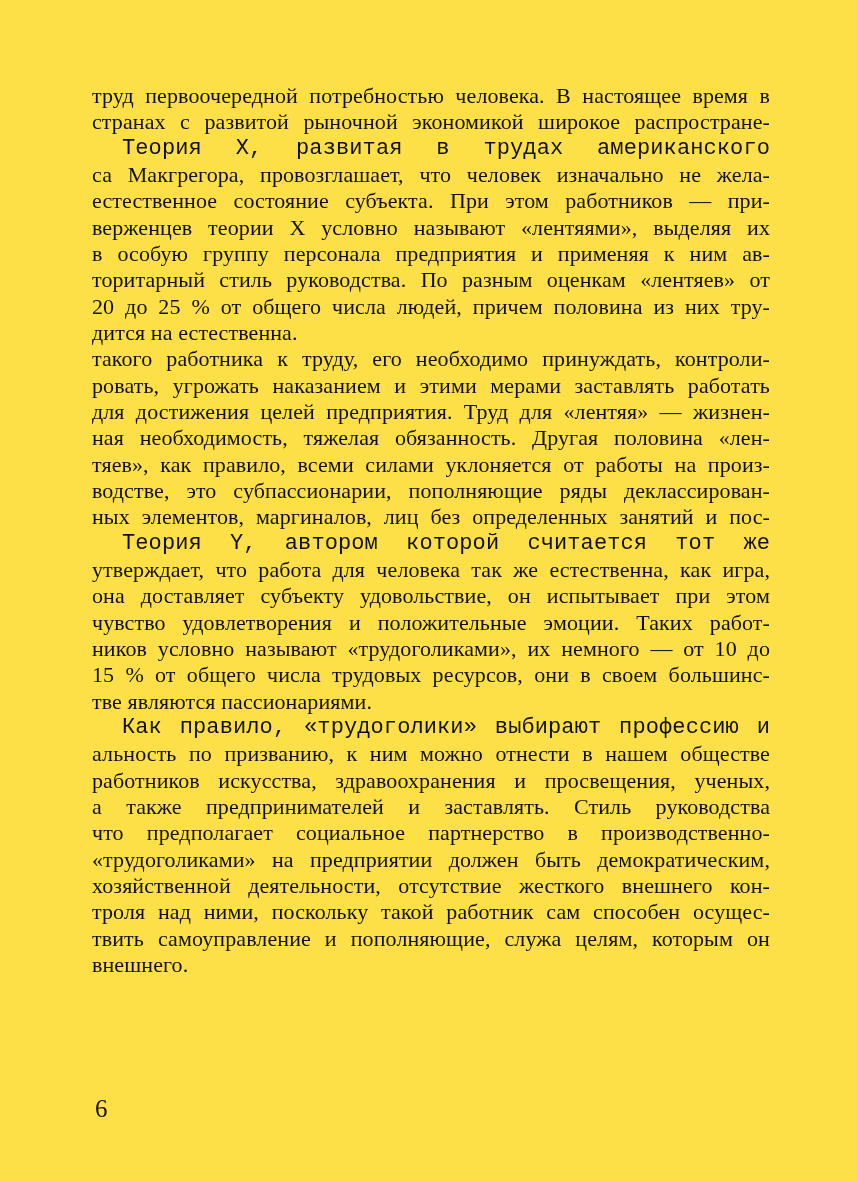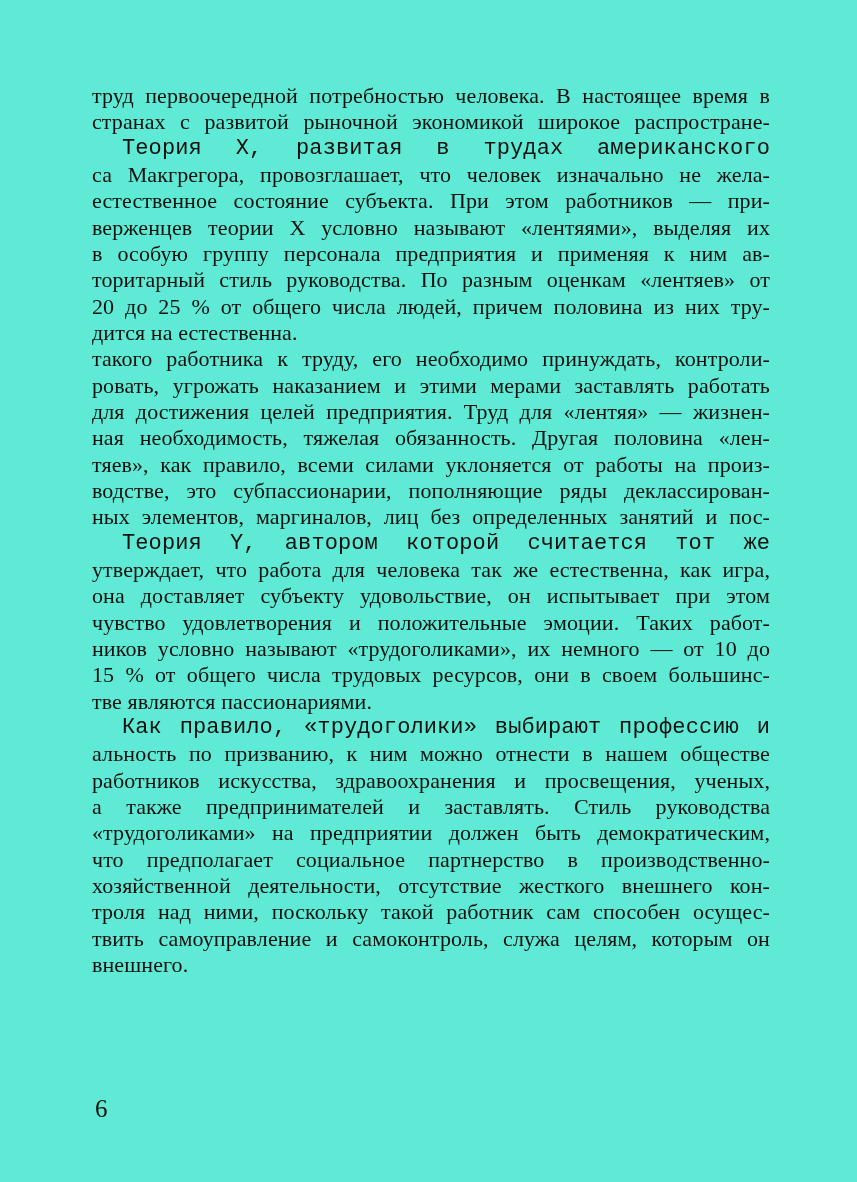--- a/index.html
+++ b/index.html
@@ -10,21 +10,21 @@
     width: 857px;
     height: 1182px;
     position: relative;
     background: #ffffff;
     font-family: "Liberation Serif", "DejaVu Serif", serif;
     overflow: hidden;
   }
   .page {
     position: absolute;
     inset: 0;
-    background: #5eead4;
+    background: #fde047;
   }
   .text-block {
     position: absolute;
     left: 92px;
     top: 83px;
     width: 678px;
     color: #101010;
   }
   .line {
     font-size: 22px;
@@ -77,21 +77,21 @@
       <div class="line indented">утверждает, что работа для человека так же естественна, как игра,</div>
       <div class="line indented">она доставляет субъекту удовольствие, он испытывает при этом</div>
       <div class="line indented">чувство удовлетворения и положительные эмоции. Таких работ-</div>
       <div class="line indented">ников условно называют «трудоголиками», их немного — от 10 до</div>
       <div class="line indented">15 % от общего числа трудовых ресурсов, они в своем большинс-</div>
       <div class="line para-end indented">тве являются пассионариями.</div>
       <div class="line para-start indented">Как правило, «трудоголики» выбирают профессию и специ-</div>
       <div class="line indented">альность по призванию, к ним можно отнести в нашем обществе</div>
       <div class="line indented">работников искусства, здравоохранения и просвещения, ученых,</div>
       <div class="line indented">а также предпринимателей и заставлять. Стиль руководства</div>
+      <div class="line indented">что предполагает социальное партнерство в производственно-</div>
       <div class="line indented">«трудоголиками» на предприятии должен быть демократическим,</div>
-      <div class="line indented">что предполагает социальное партнерство в производственно-</div>
       <div class="line indented">хозяйственной деятельности, отсутствие жесткого внешнего кон-</div>
       <div class="line indented">троля над ними, поскольку такой работник сам способен осущес-</div>
-      <div class="line indented">твить самоуправление и самоконтроль, служа целям, которым он</div>
+      <div class="line indented">твить самоуправление и пополняющие, служа целям, которым он</div>
       <div class="line para-end indented">внешнего.</div>
     </div>
   <div class="page-number">6</div>
 </div>
 
 </body></html>

